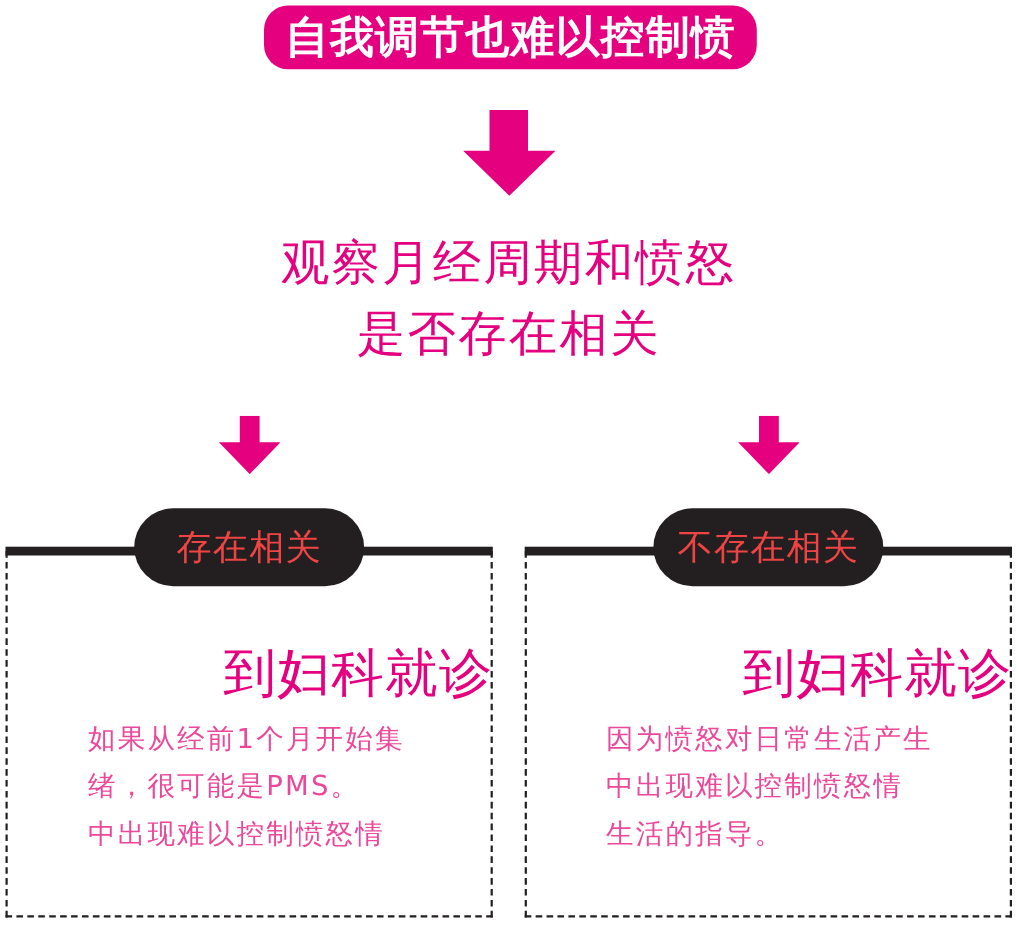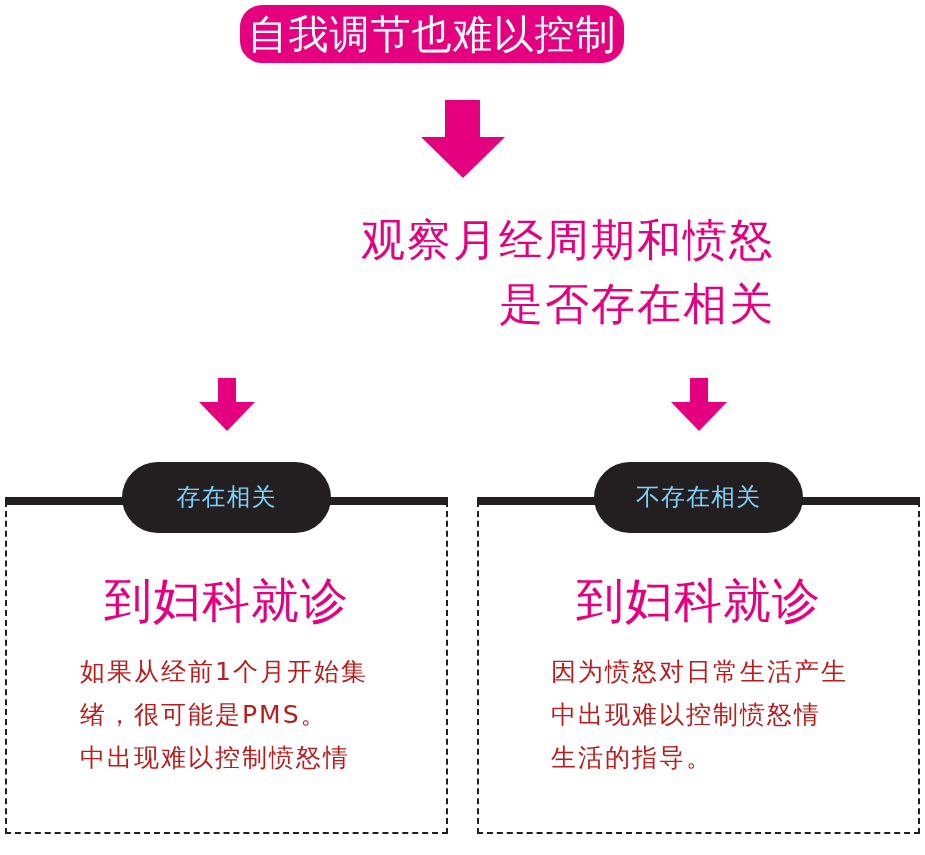--- a/index.html
+++ b/index.html
@@ -1,30 +1,30 @@
 <!DOCTYPE html>
 <html><head>
 <meta charset="utf-8">
 <style>
   html, body { margin: 0; padding: 0; background: #ffffff; }
   body { width: 925px; height: 855px; position: relative; overflow: hidden;
          font-family: "DejaVu Sans", "Liberation Sans", sans-serif; }
   .abs { position: absolute; }
-  .top-pill { left: 240px; top: 5px; width: 384px; height: 58px; background: #e4007f;
+  .top-pill { left: 240px; top: 5px; width: 448px; height: 58px; background: #e4007f;
               border-radius: 22px; color: #fff; font-size: 40px; line-height: 58px;
-              text-align: center; letter-spacing: 1px; font-weight: 400; }
+              text-align: center; letter-spacing: 1px; font-weight: 700; }
   .arrow svg { display: block; }
-  .question { left: 150px; top: 208px; width: 625px; text-align: right; color: #e4007f;
+  .question { left: 150px; top: 208px; width: 625px; text-align: center; color: #e4007f;
               font-size: 44px; line-height: 64px; letter-spacing: 2px; }
   .box { top: 501px; height: 333px; border: 2px dashed #231f20; border-top: none; box-sizing: border-box; }
   .box-topline { height: 8px; background: #231f20; }
-  .branch-pill { top: 462px; height: 71px; background: #231f20; border-radius: 36px; color: #7dd3fc;
-                 font-size: 24px; line-height: 71px; text-align: center; letter-spacing: 1px; }
-  .box-title { color: #e4007f; font-size: 48px; text-align: center; line-height: 60px; letter-spacing: 1px; }
-  .box-body { color: #b91c1c; font-size: 25px; line-height: 43px; letter-spacing: 2px; }
+  .branch-pill { top: 462px; height: 71px; background: #231f20; border-radius: 36px; color: #ef4444;
+                 font-size: 32px; line-height: 71px; text-align: center; letter-spacing: 1px; }
+  .box-title { color: #e4007f; font-size: 48px; text-align: right; line-height: 60px; letter-spacing: 1px; margin-top: 12px; }
+  .box-body { color: #ec4899; font-size: 25px; line-height: 43px; letter-spacing: 2px; }
 </style>
 </head>
 <body>
 
 <div class="abs top-pill">自我调节也难以控制愤怒</div>
 
 <div class="abs arrow" style="left:421px; top:100px;">
   <svg width="84" height="78" viewBox="0 0 84 78">
     <rect x="24" y="0" width="35" height="38" fill="#e4007f"></rect>
     <polygon points="0,37 84,37 42,78" fill="#e4007f"></polygon>

